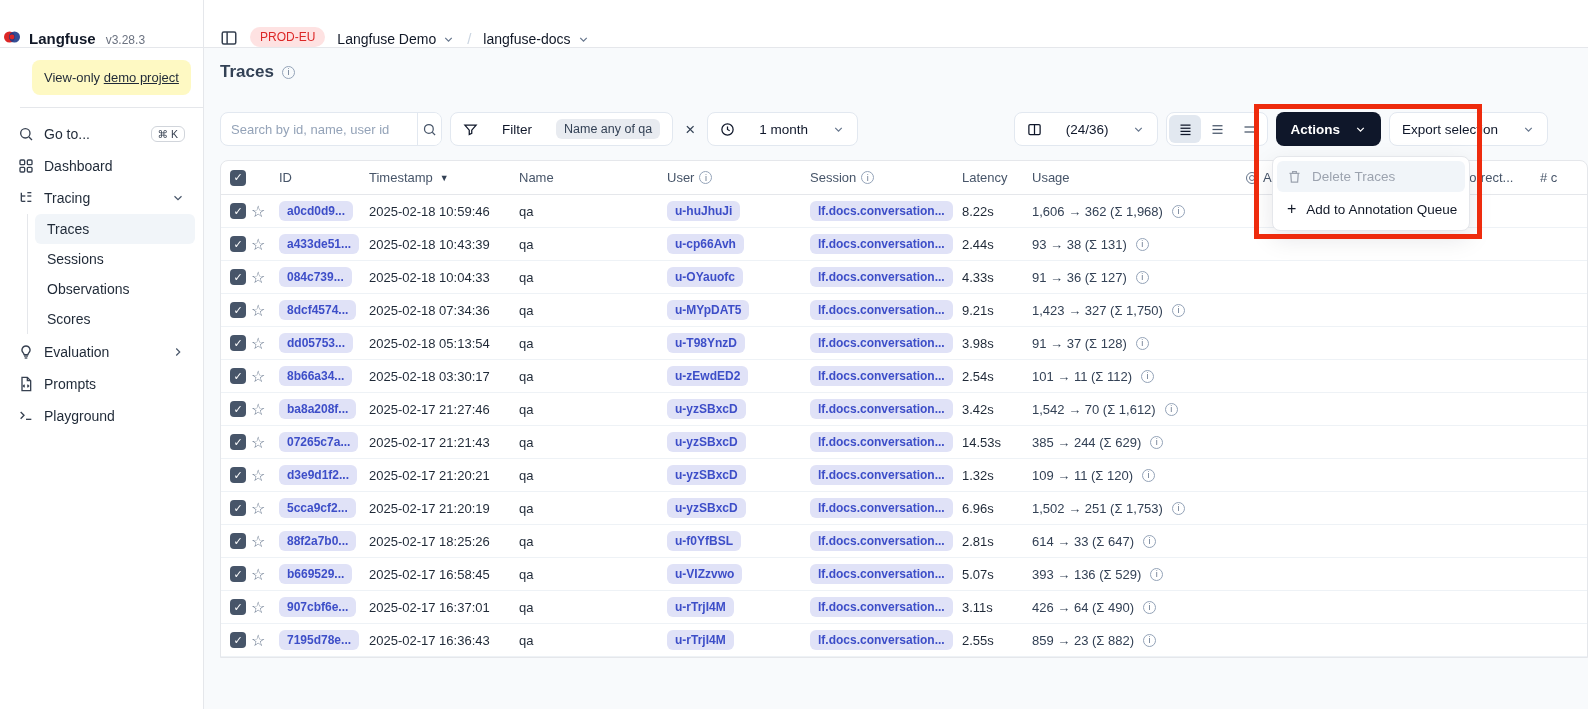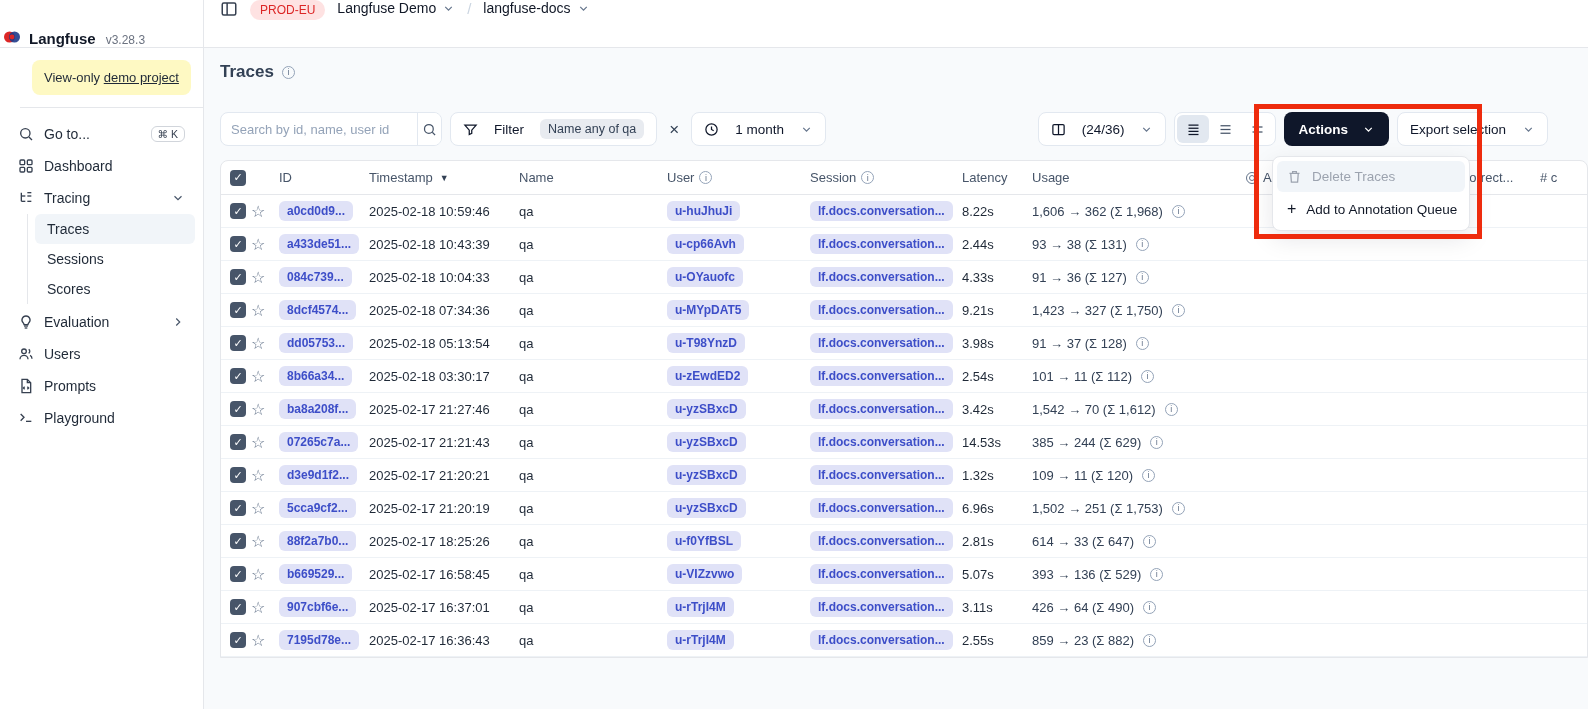--- a/index.html
+++ b/index.html
@@ -19,39 +19,39 @@
   .nav-item { display:flex; align-items:center; gap:10px; padding:8px 10px; border-radius:6px; font-size:14px; color:#1f2937; cursor:pointer; }
   .nav-item svg { flex:none; }
   .kbd { margin-left:auto; border:1px solid #d1d5db; border-radius:6px; font-size:10.5px; padding:1px 6px; color:#374151; background:#fff; }
   .chev-right-slot { margin-left:auto; display:flex; color:#475569; }
   .nav-sub { margin:0 0 2px 19px; border-left:1px solid #e5e7eb; padding-left:7px; display:flex; flex-direction:column; }
   .sub-item { padding:6px 12px; border-radius:6px; font-size:14px; color:#1f2937; height:30px; display:flex; align-items:center; cursor:pointer; }
   .sub-item.active { background:#f1f5f9; font-weight:500; }
 
   
   .main { flex:1; display:flex; flex-direction:column; background:#f8fafc; min-width:0; }
-  .topbar { height:48px; background:#fff; border-bottom:1px solid #e5e7eb; display:flex; align-items:flex-start; gap:12px; padding:0 16px; }
+  .topbar { height:48px; background:#fff; border-bottom:1px solid #e5e7eb; display:flex; align-items:flex-end; gap:12px; padding:0 16px; }
   .env-badge { background:#fee2e2; color:#dc2626; font-size:12px; padding:3px 10px; border-radius:9999px; }
   .crumb { display:flex; align-items:center; gap:6px; font-size:14px; color:#111827; cursor:pointer; }
   .crumb-sep { color:#cbd5e1; font-size:15px; }
 
   .content { flex:1; padding:0 0 0 16px; position:relative; }
   .page-title-row { padding:14px 0; display:flex; align-items:center; gap:8px; }
   .page-title { font-size:17px; font-weight:700; color:#334155; }
 
   .info-circ { width:13px; height:13px; border:1px solid #94a3b8; border-radius:50%; display:inline-flex; align-items:center; justify-content:center; font-size:9px; color:#64748b; flex:none; }
   .target-circ { width:12px; height:12px; border:1.5px solid #64748b; border-radius:50%; display:inline-flex; align-items:center; justify-content:center; flex:none; }
   .target-circ::after { content:""; width:4px; height:4px; border:1px solid #64748b; border-radius:50%; }
 
   .toolbar { margin-top:16px; display:flex; align-items:center; gap:8px; padding-right:40px; }
   .search-box { width:222px; height:34px; background:#fff; border:1px solid #e2e8f0; border-radius:8px; display:flex; align-items:center; overflow:hidden; }
   .search-box input { flex:1; border:0; outline:0; background:transparent; padding:0 10px; font-size:13px; color:#334155; font-family:"Liberation Sans", sans-serif; }
   .search-box input::placeholder { color:#94a3b8; }
   .search-btn { width:38px; height:100%; border-left:1px solid #e2e8f0; display:flex; align-items:center; justify-content:center; cursor:pointer; background:#fff; }
-  .btn { height:34px; background:#fff; border:1px solid #e2e8f0; border-radius:8px; display:flex; align-items:center; gap:16px; padding:0 12px; font-size:13.5px; color:#0f172a; cursor:pointer; white-space:nowrap; }
+  .btn { height:34px; background:#fff; border:1px solid #e2e8f0; border-radius:8px; display:flex; align-items:center; gap:24px; padding:0 12px; font-size:13.5px; color:#0f172a; cursor:pointer; white-space:nowrap; }
   .filter-badge { background:#e8ebf0; border-radius:6px; padding:3px 8px; font-size:12.5px; color:#334155; }
   .x-btn { border:0; background:transparent; color:#334155; font-size:17px; line-height:1; padding:0 4px; cursor:pointer; }
   .spacer { flex:1; }
   .toggle-group { display:flex; align-items:center; height:34px; background:#fff; border:1px solid #e2e8f0; border-radius:8px; padding:2px; }
   .toggle-btn { width:32px; height:28px; display:flex; align-items:center; justify-content:center; border-radius:6px; cursor:pointer; }
   .toggle-btn.selected { background:#e2e8f0; }
   .actions-btn { height:34px; background:#0f172a; color:#fff; border:0; border-radius:8px; padding:0 14px; font-size:13.5px; font-weight:600; display:flex; align-items:center; gap:14px; cursor:pointer; }
 
   .selection-banner { margin-top:15px; height:33px; background:#e8edf3; display:flex; align-items:center; justify-content:center; gap:5px; font-size:13px; color:#334155; }
   .selection-banner b { font-weight:700; }
@@ -133,44 +133,38 @@
           </span>
       </div>
       <div class="nav-sub">
         <div class="sub-item active">
             <span>Traces</span>
           </div>
         <div class="sub-item">
             <span>Sessions</span>
           </div>
         <div class="sub-item">
+            <span>Observations</span>
+          </div>
+        <div class="sub-item">
             <span>Scores</span>
           </div>
       </div>
       <div class="nav-item">
         <svg width="16" height="16" viewBox="0 0 24 24" fill="none" stroke="#374151" stroke-width="2">
             <path d="M9 18h6"></path>
             <path d="M10 21h4"></path>
             <path d="M12 3a6 6 0 0 0-4 10.5c.8.7 1 1.5 1 2.5h6c0-1 .2-1.8 1-2.5A6 6 0 0 0 12 3z"></path>
           </svg>
         <span>Evaluation</span>
         <span class="chev-right-slot">
             <svg width="14" height="14" viewBox="0 0 24 24" fill="none" stroke="currentColor" stroke-width="2">
               <polyline points="9,6 15,12 9,18"></polyline>
             </svg>
           </span>
-      </div>
-      <div class="nav-item">
-        <svg width="16" height="16" viewBox="0 0 24 24" fill="none" stroke="#374151" stroke-width="2">
-            <circle cx="9" cy="8" r="3.5"></circle>
-            <path d="M3 20c0-3.3 2.7-6 6-6s6 2.7 6 6"></path>
-            <path d="M16 5a3.5 3.5 0 0 1 0 6"></path>
-            <path d="M18 14c2 .8 3 2.6 3 5"></path>
-          </svg>
-        <span>Users</span>
       </div>
       <div class="nav-item">
         <svg width="16" height="16" viewBox="0 0 24 24" fill="none" stroke="#374151" stroke-width="2">
             <path d="M6 2h8l5 5v15H6z"></path>
             <path d="M14 2v5h5"></path>
             <path d="M10 13l-2 2 2 2"></path>
             <path d="M14 13l2 2-2 2"></path>
           </svg>
         <span>Prompts</span>
       </div>

